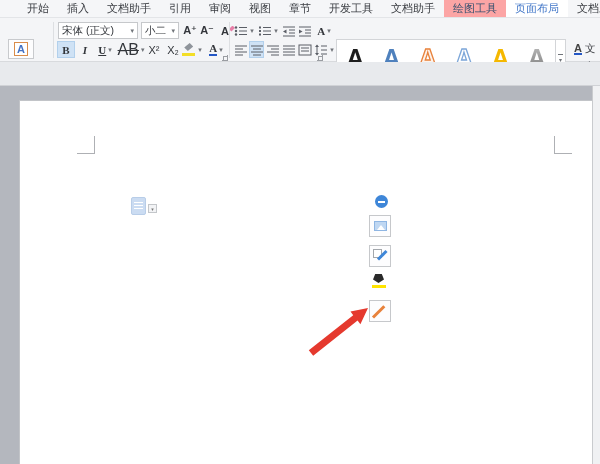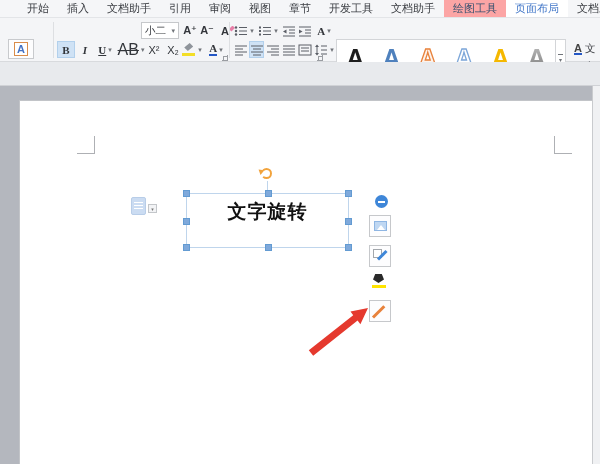--- a/index.html
+++ b/index.html
@@ -140,20 +140,24 @@
   <div class="menu-item">文档助手</div>
 </div>
 
 <div id="ribbon">
   <div class="tbx-btn">
     <span class="tbx-ico">A</span>
   </div>
   <div class="tbx-label"><span>文本框</span><span class="caret">▾</span></div>
   <div class="vdiv" style="left:53px;"></div>
 
+  <div class="combo" style="left:58px; top:4px; width:80px;">
+    <span class="cbx-txt">宋体 (正文)</span>
+    <span class="caret">▾</span>
+  </div>
   <div class="combo" style="left:141px; top:4px; width:38px;">
     <span class="cbx-txt">小二</span>
     <span class="caret">▾</span>
   </div>
   <div class="rbtn" style="left:182px; top:4px; width:16px; height:17px; font-weight:bold;">A⁺</div>
   <div class="rbtn" style="left:199px; top:4px; width:16px; height:17px; font-weight:bold;">A⁻</div>
   <div class="rbtn" style="left:216px; top:4px; width:18px; height:17px;">
     <span class="clear-ico">A</span>
   </div>
 
@@ -340,34 +344,20 @@
   <div id="page"></div>
   <div id="rightstrip"></div>
   <div class="crop crop-tl"></div>
   <div class="crop crop-tr"></div>
 
   <div id="paste">
     <span class="clip"></span>
     <span class="dd">▾</span>
   </div>
 
-  <div id="selbox">
-    <div id="tbx-text">文字旋转</div>
-    <div class="rot-stem"></div>
-    <div class="rot-ring"></div>
-    <div class="rot-head"></div>
-    <div class="handle" style="left:-4px; top:-4px;"></div>
-    <div class="handle" style="left:78px; top:-4px;"></div>
-    <div class="handle" style="right:-4px; top:-4px;"></div>
-    <div class="handle" style="left:-4px; top:24px;"></div>
-    <div class="handle" style="right:-4px; top:24px;"></div>
-    <div class="handle" style="left:-4px; bottom:-4px;"></div>
-    <div class="handle" style="left:78px; bottom:-4px;"></div>
-    <div class="handle" style="right:-4px; bottom:-4px;"></div>
-  </div>
 
   <div id="btn-collapse"></div>
   <div class="side-btn" id="btn-layout">
     <span class="pic"></span>
   </div>
   <div class="side-btn" id="btn-style">
     <span class="sq"></span>
     <span class="pen"></span>
   </div>
   <div id="icon-bucket">

